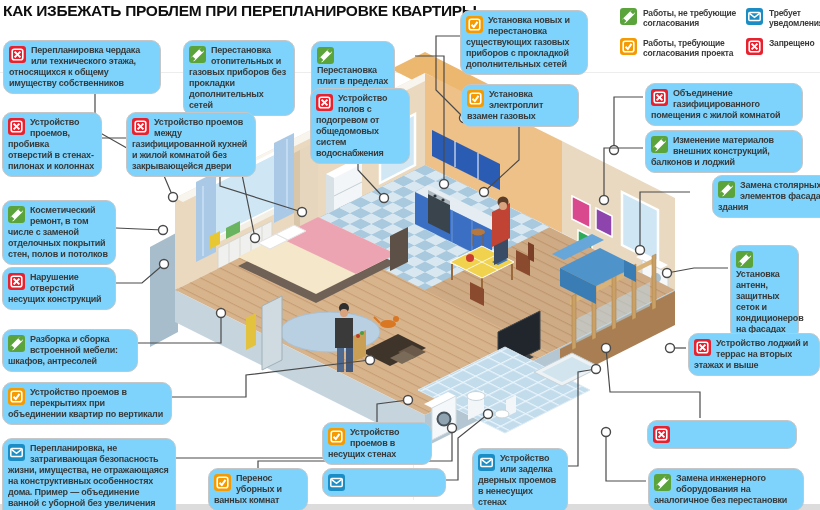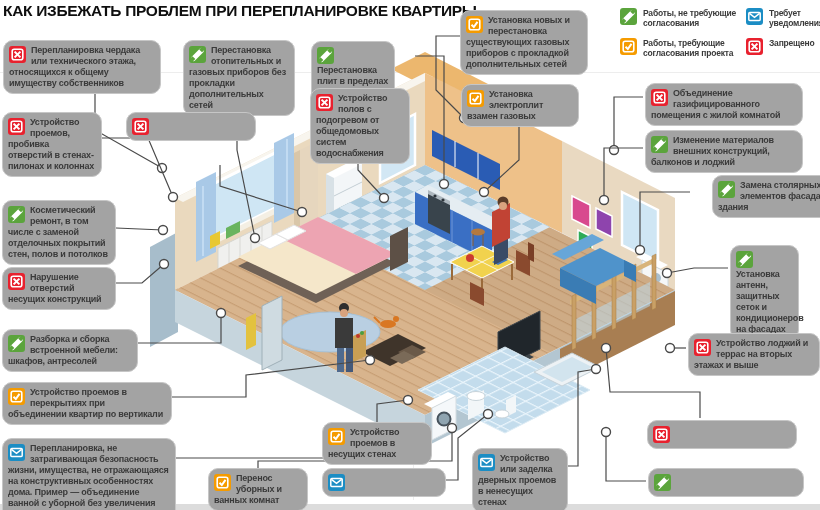--- a/index.html
+++ b/index.html
@@ -4,21 +4,21 @@
 <style>
   html,body{margin:0;padding:0;background:#fff;}
   #canvas{position:relative;width:820px;height:510px;background:#fff;overflow:hidden;
           font-family:"Liberation Sans",sans-serif;}
   .sep{position:absolute;background:#ededed;}
   #bottombar{position:absolute;left:0;top:504px;width:820px;height:6px;background:#dcdcdc;}
   #title{position:absolute;left:3px;top:2px;margin:0;font-size:15.5px;font-weight:bold;
          color:#0e0e0e;letter-spacing:-0.3px;white-space:nowrap;}
   #apt,#lines{position:absolute;left:0;top:0;width:820px;height:510px;}
   #lines{pointer-events:none;}
-  .callout{position:absolute;background:#a3a3a3;border:1.5px solid #c6c6c6;border-radius:10px;
+  .callout{position:absolute;background:#7dd3fc;border:1.5px solid #c6c6c6;border-radius:10px;
            padding:4px 6px 4px 5px;box-sizing:border-box;font-size:9px;line-height:1.22;
            font-weight:bold;color:#3a3a3a;letter-spacing:-0.2px;z-index:5;}
   .cicon{float:left;width:17px;height:17px;border-radius:3px;margin:1px 5px 1px 0;}
   .cicon svg{display:block;width:17px;height:17px;}
   .legend-item{position:absolute;z-index:5;font-size:8.5px;font-weight:bold;color:#3a3a3a;
                line-height:1.2;letter-spacing:-0.2px;}
   .legend-item .cicon{float:left;margin:0 6px 0 0;}
   .legend-item .ltext{display:block;overflow:hidden;}
 </style>
 </head>
@@ -344,21 +344,21 @@
             <line x1="5.6" y1="5.6" x2="11.4" y2="11.4" stroke="#fff" stroke-width="2"></line>
             <line x1="11.4" y1="5.6" x2="5.6" y2="11.4" stroke="#fff" stroke-width="2"></line>
           </svg>
         </span><span>Устройство проемов, пробивка отверстий в стенах-пилонах и колоннах</span></div>
       <div class="callout" style="left: 126px; top: 112px; width: 130px;"><span class="cicon" style="background:#e8212e">
           <svg viewBox="0 0 17 17">
             <rect x="3.2" y="3.2" width="10.6" height="10.6" rx="2" fill="none" stroke="#fff" stroke-width="1.6"></rect>
             <line x1="5.6" y1="5.6" x2="11.4" y2="11.4" stroke="#fff" stroke-width="2"></line>
             <line x1="11.4" y1="5.6" x2="5.6" y2="11.4" stroke="#fff" stroke-width="2"></line>
           </svg>
-        </span></div>
+        </span><span>Устройство проемов между газифицированной кухней и жилой комнатой без закрывающейся двери</span></div>
       <div class="callout" style="left: 2px; top: 200px; width: 114px;"><span class="cicon" style="background:#5ba43c">
           <svg viewBox="0 0 17 17">
             <line x1="4.5" y1="12.5" x2="12.5" y2="4.5" stroke="#fff" stroke-width="5" stroke-linecap="round"></line>
             <rect x="1.5" y="11" width="4" height="4" fill="#5ba43c" transform="rotate(-45 3.5 13)"></rect>
             <rect x="11" y="1.5" width="4" height="4" fill="#5ba43c" transform="rotate(-45 13 3.5)"></rect>
           </svg>
         </span><span>Косметический ремонт, в том числе с заменой отделочных покрытий стен, полов и потолков</span></div>
       <div class="callout" style="left: 2px; top: 267px; width: 114px;"><span class="cicon" style="background:#e8212e">
           <svg viewBox="0 0 17 17">
             <rect x="3.2" y="3.2" width="10.6" height="10.6" rx="2" fill="none" stroke="#fff" stroke-width="1.6"></rect>
@@ -443,21 +443,21 @@
             <line x1="5.6" y1="5.6" x2="11.4" y2="11.4" stroke="#fff" stroke-width="2"></line>
             <line x1="11.4" y1="5.6" x2="5.6" y2="11.4" stroke="#fff" stroke-width="2"></line>
           </svg>
         </span></div>
       <div class="callout" style="left: 648px; top: 468px; width: 156px;"><span class="cicon" style="background:#5ba43c">
           <svg viewBox="0 0 17 17">
             <line x1="4.5" y1="12.5" x2="12.5" y2="4.5" stroke="#fff" stroke-width="5" stroke-linecap="round"></line>
             <rect x="1.5" y="11" width="4" height="4" fill="#5ba43c" transform="rotate(-45 3.5 13)"></rect>
             <rect x="11" y="1.5" width="4" height="4" fill="#5ba43c" transform="rotate(-45 13 3.5)"></rect>
           </svg>
-        </span></div>
+        </span><span>Замена инженерного оборудования на аналогичное без перестановки</span></div>
     </div>
 
   <div id="legend">
       <div class="legend-item" style="left: 620px; top: 8px; width: 132px;">
         <span class="cicon" style="background:#5ba43c">
           <svg viewBox="0 0 17 17">
             <line x1="4.5" y1="12.5" x2="12.5" y2="4.5" stroke="#fff" stroke-width="5" stroke-linecap="round"></line>
             <rect x="1.5" y="11" width="4" height="4" fill="#5ba43c" transform="rotate(-45 3.5 13)"></rect>
             <rect x="11" y="1.5" width="4" height="4" fill="#5ba43c" transform="rotate(-45 13 3.5)"></rect>
           </svg>

